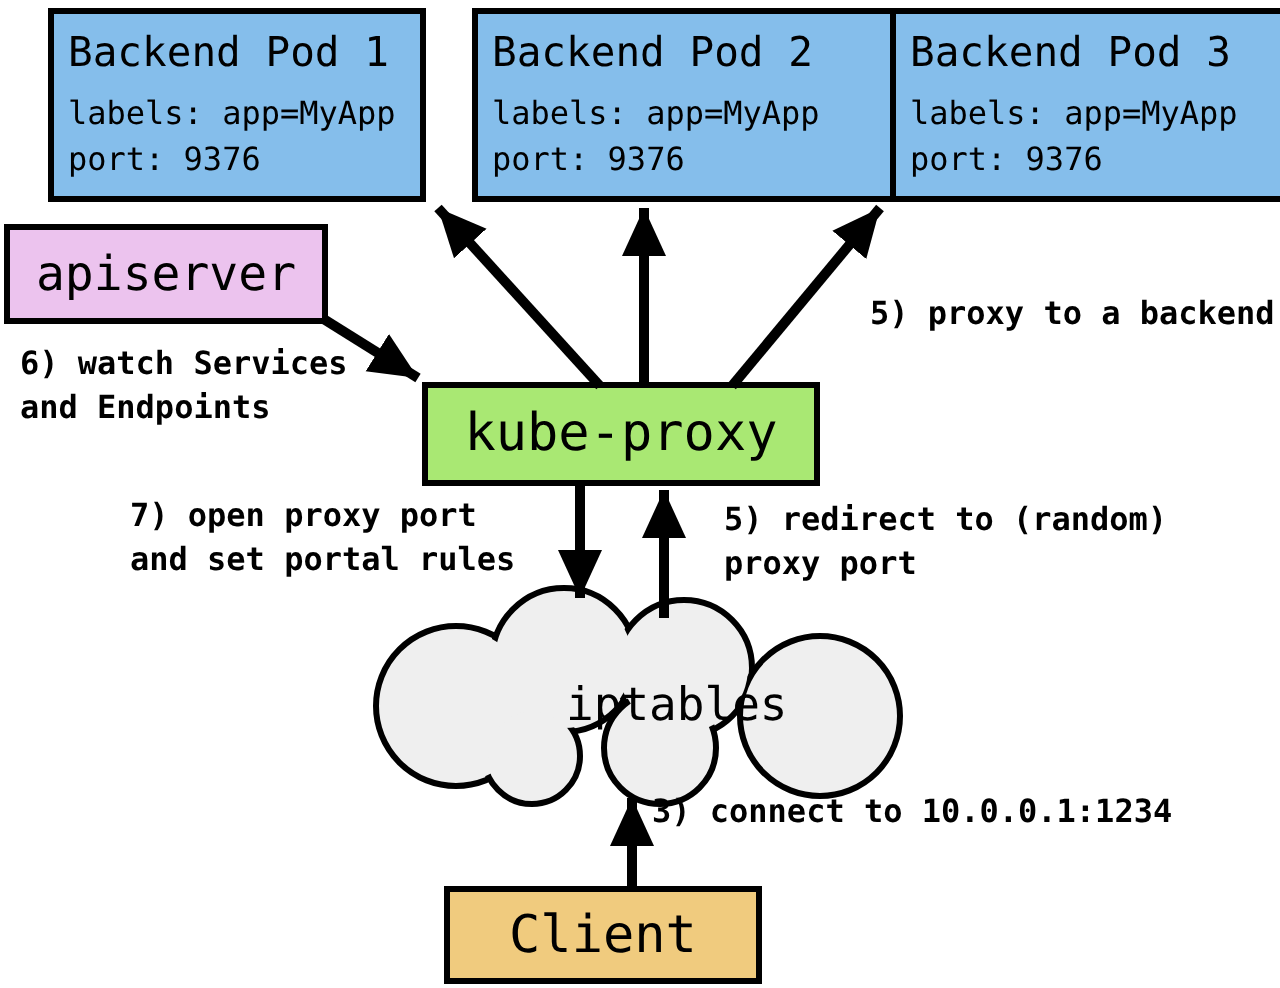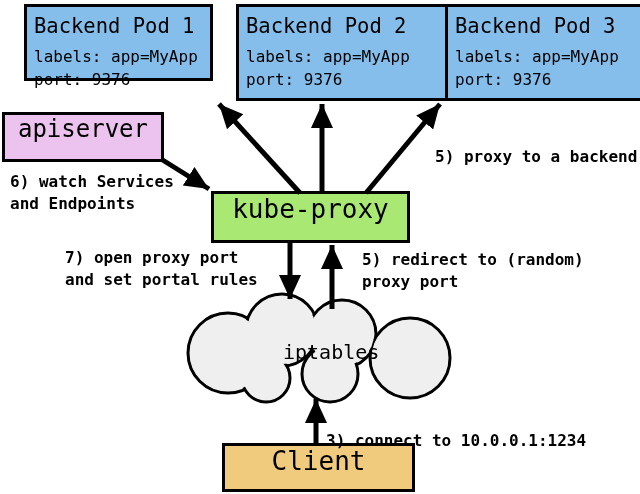--- a/index.html
+++ b/index.html
@@ -12,37 +12,37 @@
   }
   html,body{margin:0;padding:0;background:#fff;}
   .canvas{
     position:relative;width:640px;height:494px;background:#fff;overflow:hidden;
     font-family:"DejaVu Sans Mono","Liberation Mono",monospace;color:#000;
   }
   .box{position:absolute;box-sizing:border-box;border:3px solid var(--line_color);}
   .pod{background:var(--pod_fill);padding:6px 0 0 7px;}
   .pod-title{font-size:20.5px;line-height:26px;margin-bottom:6px;white-space:nowrap;}
   .pod-line{font-size:16px;line-height:23px;white-space:nowrap;}
-  .label-box{display:flex;align-items:flex-start;justify-content:center;white-space:nowrap;}
+  .label-box{display:flex;align-items:center;justify-content:center;white-space:nowrap;}
   .apiserver{background:var(--apiserver_fill);font-size:24px;}
   .kube-proxy{background:var(--kube_proxy_fill);font-size:26px;}
   .client{background:var(--client_fill);font-size:26px;}
   .annotation{position:absolute;font-weight:bold;font-size:16px;line-height:22px;white-space:nowrap;}
-  .cloud-label{position:absolute;font-size:20px;white-space:nowrap;}
+  .cloud-label{position:absolute;font-size:23px;white-space:nowrap;}
   svg.overlay{position:absolute;left:0;top:0;pointer-events:none;}
   .cloud-outline{fill:var(--cloud_fill);stroke:var(--line_color);stroke-width:3;}
   .cloud-patch{fill:var(--cloud_fill);stroke:none;}
   .arrow{stroke:var(--line_color);stroke-width:5;}
 </style>
 </head>
 <body>
 
 <div class="canvas">
 
-  <div class="box pod" style="left:24px;top:4px;width:189px;height:77px;">
+  <div class="box pod" style="left:24px;top:4px;width:189px;height:97px;">
     <div class="pod-title">Backend Pod 1</div>
     <div class="pod-line">labels: app=MyApp</div>
     <div class="pod-line">port: 9376</div>
   </div>
   <div class="box pod" style="left:236px;top:4px;width:221px;height:97px;">
     <div class="pod-title">Backend Pod 2</div>
     <div class="pod-line">labels: app=MyApp</div>
     <div class="pod-line">port: 9376</div>
   </div>
   <div class="box pod" style="left:445px;top:4px;width:200px;height:97px;">
@@ -50,21 +50,21 @@
     <div class="pod-line">labels: app=MyApp</div>
     <div class="pod-line">port: 9376</div>
   </div>
 
   <div class="box label-box apiserver" style="left:2px;top:112px;width:162px;height:50px;">
     <span>apiserver</span>
   </div>
   <div class="box label-box kube-proxy" style="left:211px;top:191px;width:199px;height:52px;">
     <span>kube-proxy</span>
   </div>
-  <div class="box label-box client" style="left:222px;top:443px;width:193px;height:49px;">
+  <div class="box label-box client" style="left:222px;top:443px;width:159px;height:49px;">
     <span>Client</span>
   </div>
 
   <svg class="overlay" width="640" height="494" viewBox="0 0 640 494">
     <defs>
       <marker id="ah" markerUnits="userSpaceOnUse" markerWidth="28" markerHeight="26" refX="24" refY="12" orient="auto">
         <path d="M0,1 L24,12 L0,23 Z" fill="#000"></path>
       </marker>
     </defs>
 
@@ -95,21 +95,21 @@
   <div class="cloud-label" style="left:283px;top:340px;">iptables</div>
 
   <div class="annotation" style="left:10px;top:171px;">
     <div>6) watch Services</div>
     <div>and Endpoints</div>
   </div>
   <div class="annotation" style="left:65px;top:247px;">
     <div>7) open proxy port</div>
     <div>and set portal rules</div>
   </div>
-  <div class="annotation" style="left:326px;top:430px;">
+  <div class="annotation" style="left:326px;top:395px;">
     <div>3) connect to 10.0.0.1:1234</div>
   </div>
   <div class="annotation" style="left:362px;top:249px;">
     <div>5) redirect to (random)</div>
     <div>proxy port</div>
   </div>
   <div class="annotation" style="left:435px;top:146px;">
     <div>5) proxy to a backend</div>
   </div>
 

